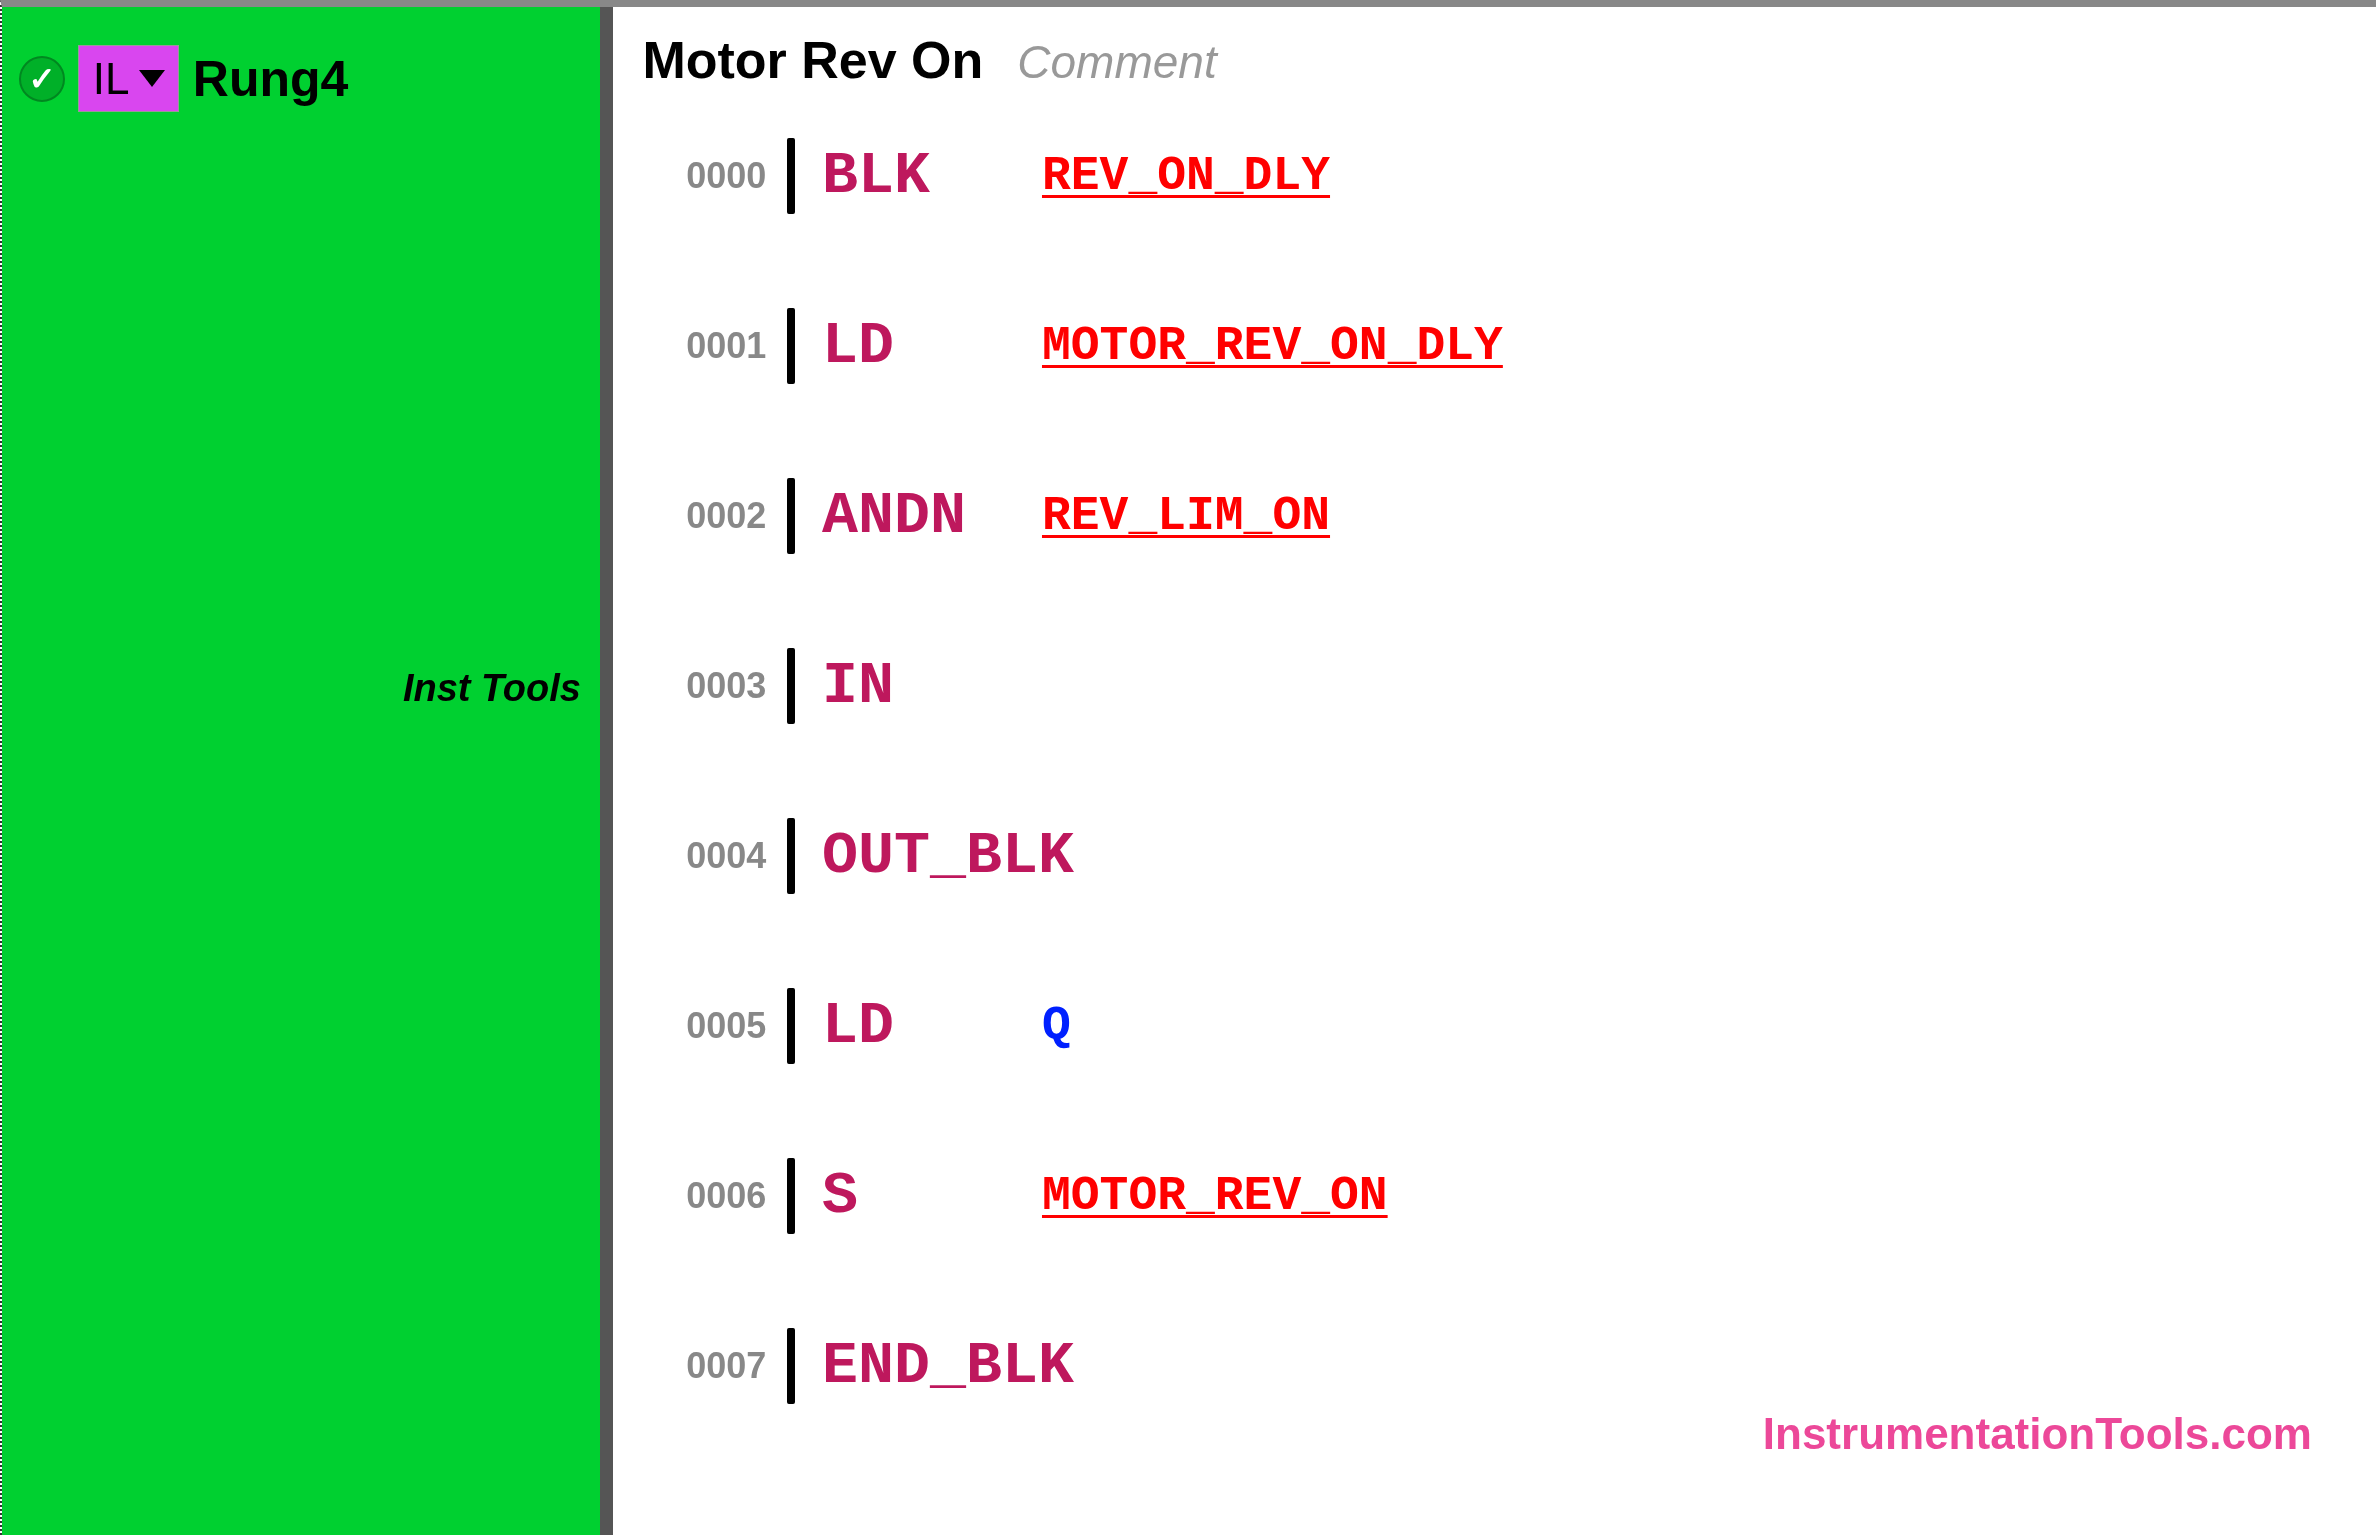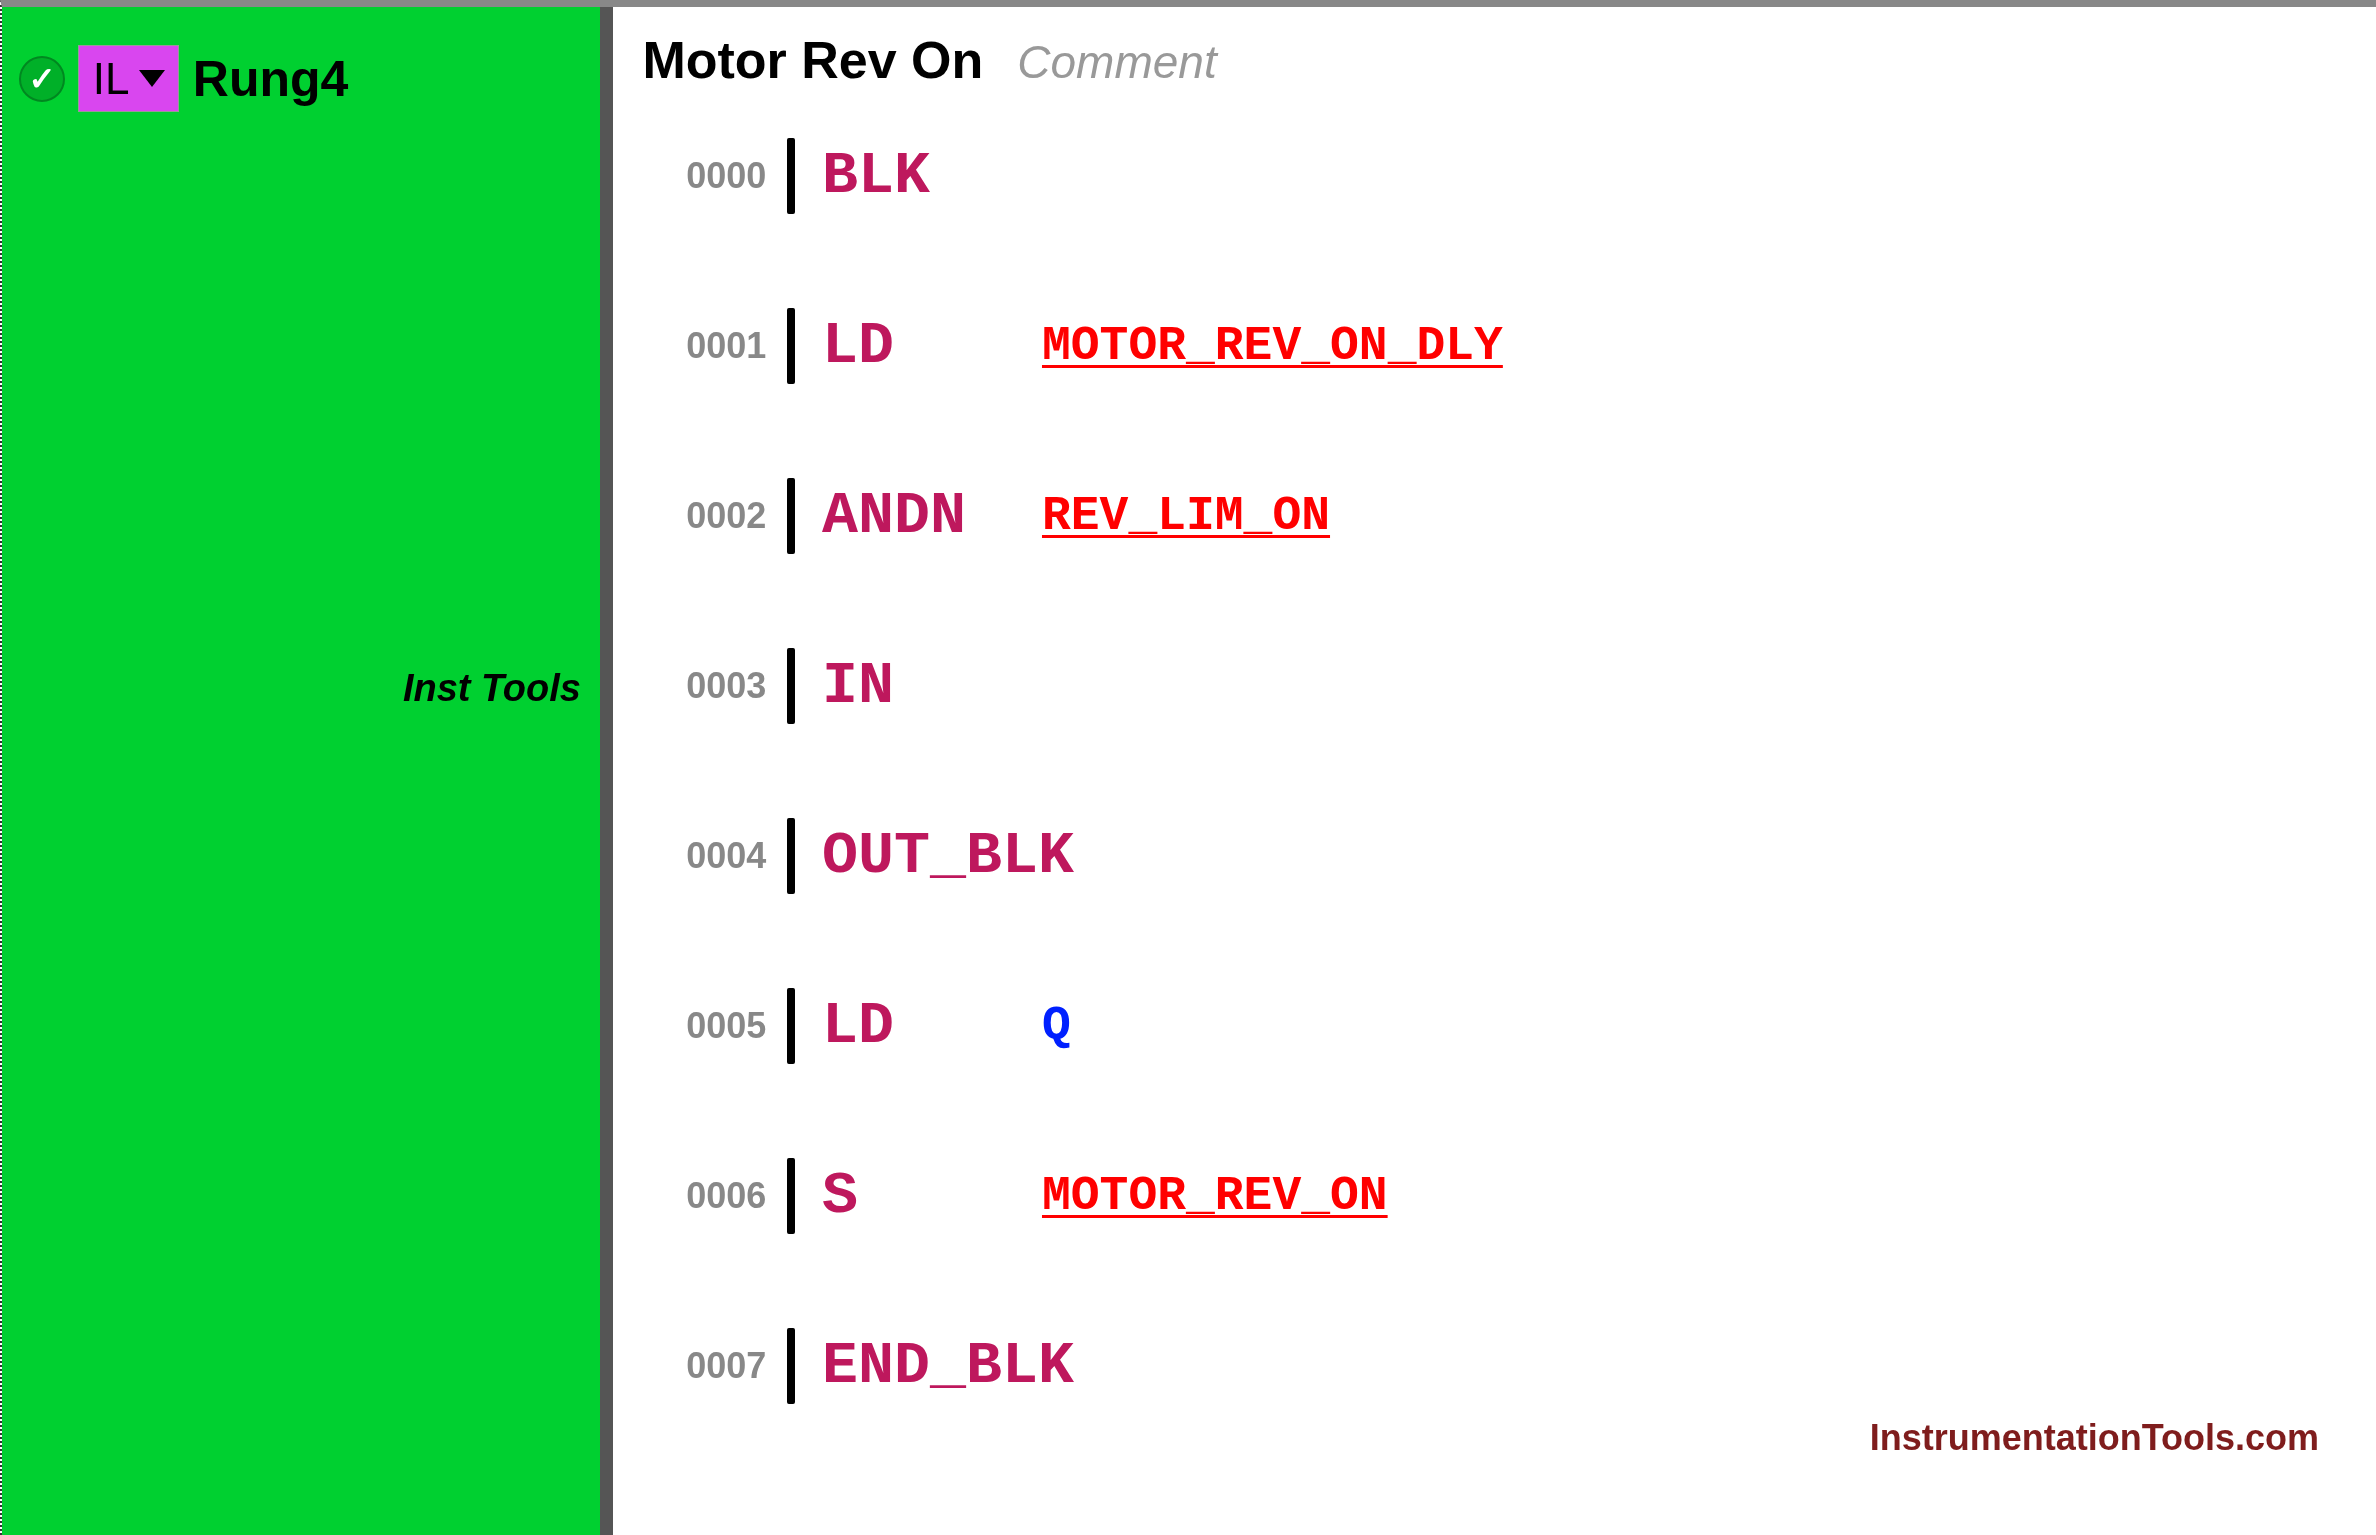--- a/index.html
+++ b/index.html
@@ -146,24 +146,24 @@
       text-decoration: underline;
       text-decoration-thickness: 2.9px;
       text-underline-offset: 5.7px;
     }
     .operand.blue {
       color: #0020FF;
     }
     .footer-watermark {
       position: absolute;
       bottom: 76px;
-      right: 57px;
-      font-size: 36px;
+      right: 64px;
+      font-size: 44px;
       font-weight: 600;
-      color: #7f1d1d;
+      color: #ec4899;
     }
   </style>
 </head>
 <body>
 
 <div class="container">
   <div class="sidebar">
     <div class="rung-header">
       <div class="checkmark">✓</div>
       <div class="lang-select">
@@ -181,20 +181,21 @@
     <div class="title-row">
       <span class="rung-title">Motor Rev On</span>
       <span class="comment-placeholder">Comment</span>
     </div>
 
     <div class="il-lines">
       <div class="il-line">
         <span class="line-num">0000</span>
         <span class="vbar"></span>
         <span class="instruction">BLK</span>
+        <span class="operand red">REV_ON_DLY</span>
       </div>
       <div class="il-line">
         <span class="line-num">0001</span>
         <span class="vbar"></span>
         <span class="instruction">LD</span>
         <span class="operand red">MOTOR_REV_ON_DLY</span>
       </div>
       <div class="il-line">
         <span class="line-num">0002</span>
         <span class="vbar"></span>

